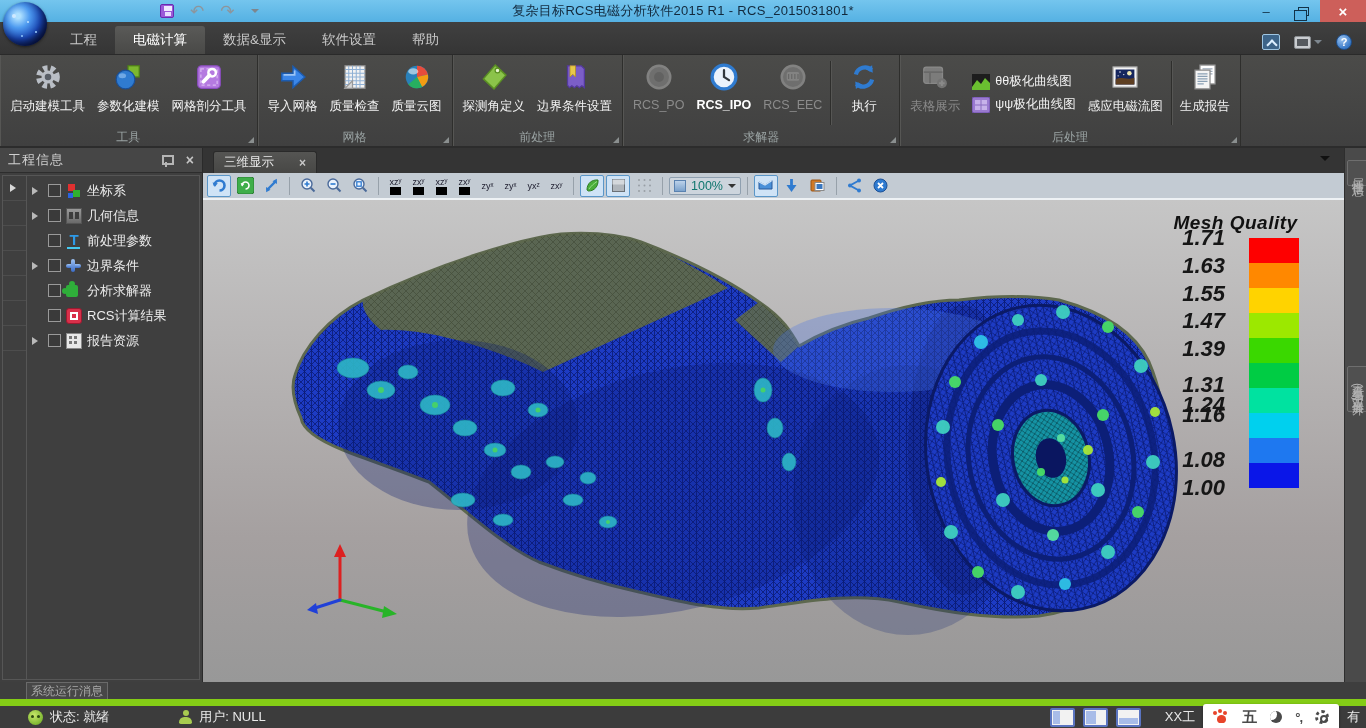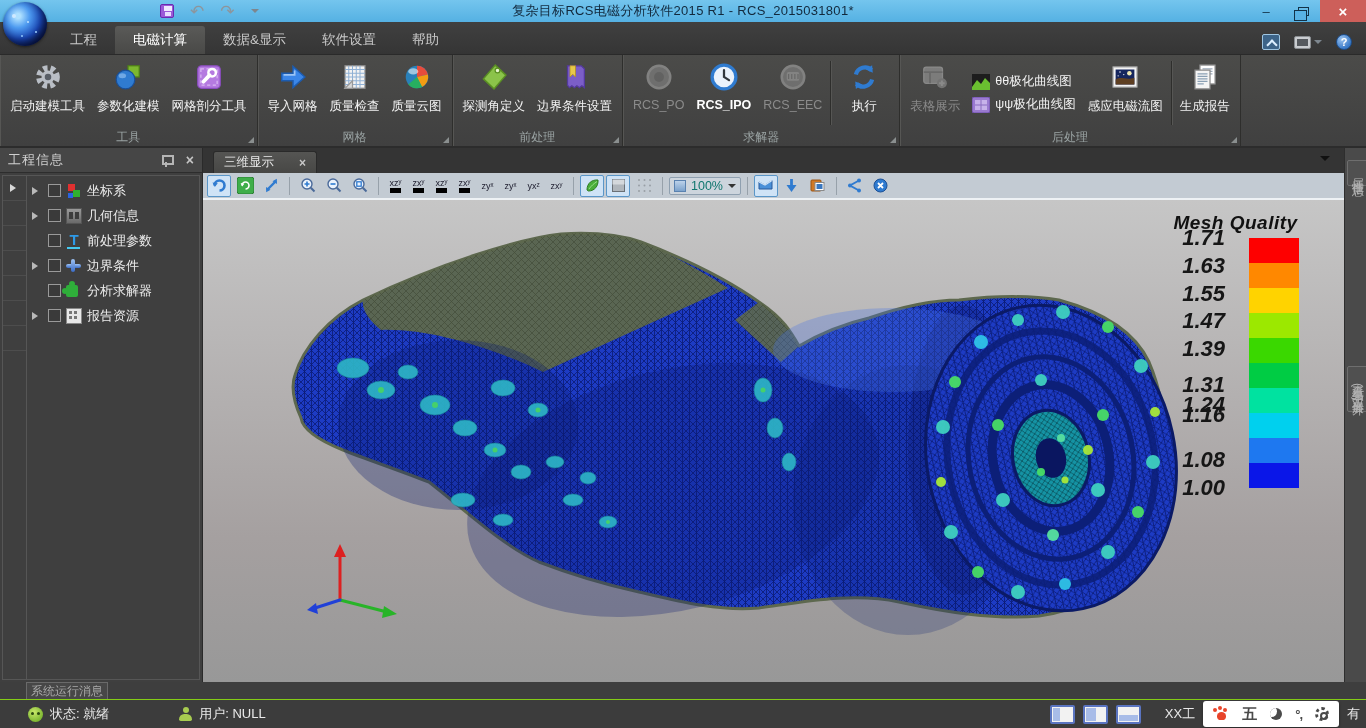--- a/index.html
+++ b/index.html
@@ -103,21 +103,21 @@
   .vtab-item{margin-left:10px;height:22px;background:linear-gradient(#555553,#474745);border:1px solid #2a2a2a;border-bottom:none;border-radius:3px 3px 0 0;display:flex;align-items:center;gap:25px;padding:0 10px;color:#e8e8e8;font-size:12.5px;}
   .vtab-item .x{color:#c8c8c8;font-weight:bold;font-size:12px;}
   .vtab-overflow{position:absolute;right:14px;bottom:7px;width:0;height:0;border:5px solid transparent;border-top-color:#111;}
   .vtoolbar{height:27px;background:#c3cbd3;border-bottom:2px solid #eef2f5;display:flex;align-items:center;padding-left:4px;gap:2px;}
   .tbtn{width:24px;height:22px;display:flex;align-items:center;justify-content:center;border:1px solid transparent;border-radius:2px;}
   .tbtn svg{width:17px;height:17px;}
   .tbtn.sel{background:#cfe3f6;border-color:#5a96c8;}
   .tbtn.dis{opacity:.4;}
   .tsep{width:1px;height:18px;background:#97a1aa;margin:0 4px;}
   .viewbtn{width:21px;height:20px;display:flex;align-items:center;justify-content:center;font-size:9px;color:#223;border:1px solid transparent;}
-  .viewbtn u{text-decoration:none;border-bottom:5px solid #000000;padding-bottom:0px;}
+  .viewbtn u{text-decoration:none;border-bottom:8px solid #000000;padding-bottom:0px;}
   .zoomlvl{display:flex;align-items:center;gap:5px;padding:1px 4px;border:1px solid #8fa0b0;background:#cdd5dd;border-radius:2px;}
   .zoomlvl .sq{width:12px;height:12px;background:linear-gradient(#bcd2ea,#7ba2cc);border:1px solid #5a82b0;}
   .zoomlvl .zl{font-size:12.5px;color:#0f766e;}
   .zoomlvl .dn{width:0;height:0;border:4px solid transparent;border-top-color:#333;margin-top:4px;}
   .canvas{position:relative;flex:1;background:linear-gradient(#c6c6c6,#a5a0a0 70%,#989898);overflow:hidden;}
   .canvas svg.model{position:absolute;left:0;top:0;}
 
   
   .legend-title{position:absolute;left:950px;top:12px;width:165px;text-align:center;font-size:19px;font-weight:bold;font-style:italic;color:#111;letter-spacing:.5px;}
   .legend-bands{position:absolute;left:1046px;top:38px;width:50px;height:250px;display:flex;flex-direction:column;}
@@ -126,21 +126,21 @@
 
   
   .right-strip{width:22px;background:#4a4a4a;border-left:1px solid #2e2e2e;position:relative;}
   .vtab{position:absolute;left:2px;writing-mode:vertical-rl;color:#b2b2b2;font-size:12px;background:#505050;border:1px solid #6e6e6e;border-radius:2px;padding:8px 1px;letter-spacing:2px;}
   .vtab.t1{top:12px;}
   .vtab.t2{top:218px;}
 
   
   .bottom-tabrow{height:17px;background:#3e3e3e;display:flex;align-items:center;}
   .btab{margin-left:26px;border:1px solid #6a6a6a;background:#474747;color:#a9a9a9;font-size:12px;padding:0 4px;height:17px;display:flex;align-items:center;border-bottom:none;}
-  .statusbar{height:29px;background:#3c3c3c;border-top:1px solid #84cc16;display:flex;align-items:center;padding:8px 10px;color:#eaeaea;font-size:13px;position:relative;}
+  .statusbar{height:29px;background:#3c3c3c;border-top:7px solid #84cc16;display:flex;align-items:center;padding:8px 10px;color:#eaeaea;font-size:13px;position:relative;}
   .st-item{display:flex;align-items:center;gap:7px;margin-left:18px;}
   .icon-status{width:15px;height:15px;border-radius:50%;background:radial-gradient(circle at 40% 35%,#c8e86a,#7fb832 70%);position:relative;}
   .icon-status:before{content:"";position:absolute;left:3px;top:5px;width:3px;height:3px;border-radius:50%;background:#2c4a10;box-shadow:6px 0 0 #2c4a10;}
   .icon-user{width:13px;height:14px;position:relative;}
   .icon-user:before{content:"";position:absolute;left:3.5px;top:0;width:6px;height:6px;border-radius:50%;background:#a8cc50;}
   .icon-user:after{content:"";position:absolute;left:0;bottom:0;width:13px;height:7px;border-radius:6px 6px 2px 2px;background:#a8cc50;}
   .st-right{position:absolute;right:6px;display:flex;align-items:center;gap:8px;}
   .lyicon{width:25px;height:19px;background:#f2f2f2;border:2px solid #5a74c0;border-radius:2px;position:relative;}
   .lyicon:before{content:"";position:absolute;background:#a8bce8;}
   .ly1:before{left:1px;top:1px;bottom:1px;width:7px;}
@@ -476,20 +476,26 @@
           </div>
           <div class="trow">
             <span class="exp"></span>
             <span class="cbx"></span>
             <span class="ticon">
                 <span class="ti-puz" style="display:block;"></span>
               </span>
             <span class="tlabel">分析求解器</span>
           </div>
           <div class="trow">
+            <span class="exp"></span>
+            <span class="cbx"></span>
+            <span class="ticon ti-rcs"></span>
+            <span class="tlabel">RCS计算结果</span>
+          </div>
+          <div class="trow">
             <span class="exp">
                 <span class="tri"></span>
               </span>
             <span class="cbx"></span>
             <span class="ticon ti-rep"></span>
             <span class="tlabel">报告资源</span>
           </div>
         </div>
       </div>
     </div>

